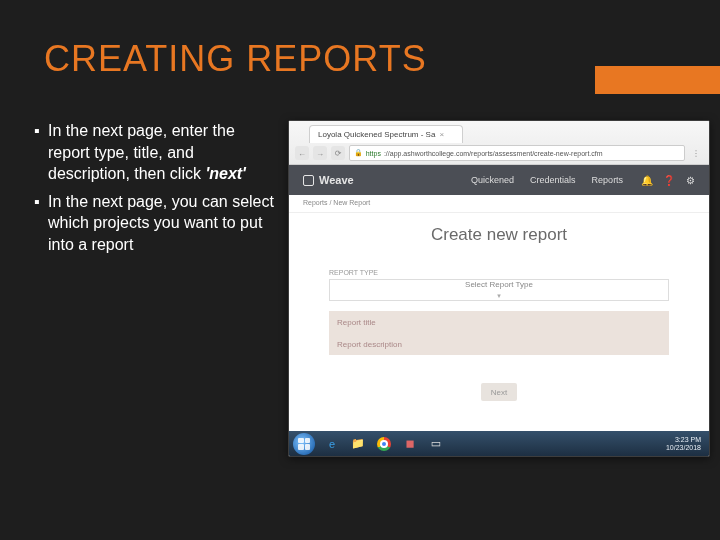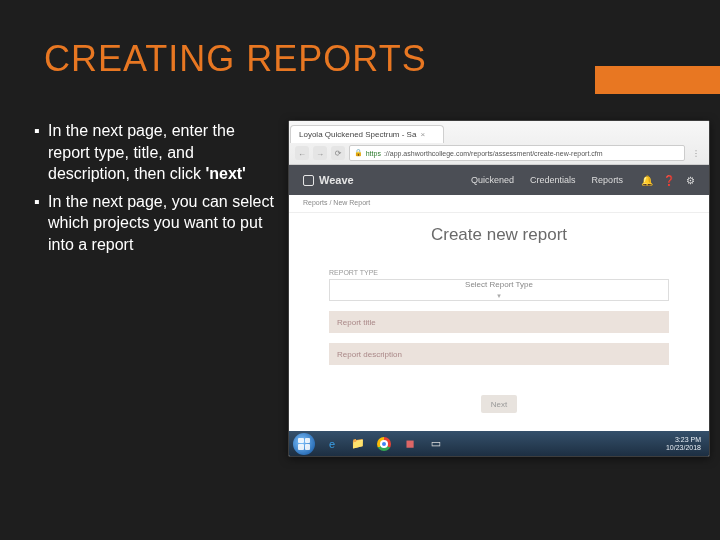--- a/index.html
+++ b/index.html
@@ -6,26 +6,26 @@
   html, body { width: 720px; height: 540px; background: #000; font-family: Arial, Helvetica, sans-serif; }
   .slide { position: relative; width: 720px; height: 540px; background: #1e1e1e; overflow: hidden; }
   .title-wrap { position: relative; padding: 38px 60px 10px 44px; }
   .title { color: #e87722; font-size: 36px; font-weight: 400; letter-spacing: 1px; }
   .accent-strip { position: absolute; right: 0; top: 66px; width: 125px; height: 28px; background: #e87722; }
   .body { display: flex; padding: 30px 8px 0 34px; gap: 14px; }
   .bullets { width: 240px; color: #fff; font-size: 16px; line-height: 1.35; }
   .bullets .item { display: flex; margin-bottom: 6px; }
   .bullets .marker { width: 14px; flex: 0 0 14px; }
   .bullets .text { flex: 1; }
-  .bold { font-weight: 700; }
+  .bold { font-weight: 700; font-style: italic; }
   .shot-wrap { flex: 1; position: relative; }
   .shot { width: 422px; height: 337px; background: #fff; border: 1px solid #3d3d3d; border-radius: 2px; box-shadow: 0 2px 8px rgba(0,0,0,.5); display: flex; flex-direction: column; overflow: hidden; }
   
   .chrome { height: 44px; background: linear-gradient(#f7f7f7,#ebebeb); border-bottom: 1px solid #cfcfcf; font-size: 8px; color: #666; display: flex; flex-direction: column; }
-  .tabs-row { height: 22px; display: flex; align-items: flex-end; padding-left: 1px; }
+  .tabs-row { height: 22px; display: flex; align-items: flex-end; padding-left: 20px; }
   .tab { height: 18px; padding: 0 18px 0 8px; background: #fff; border: 1px solid #cfcfcf; border-bottom: none; border-radius: 4px 4px 0 0; font-size: 8px; color: #444; display: flex; align-items: center; gap: 4px; }
   .tab .x { color: #999; }
   .addr-row { height: 22px; display: flex; align-items: center; gap: 4px; padding: 0 6px; }
   .nav-btn { width: 14px; height: 14px; border-radius: 3px; background: #e5e5e5; display: flex; align-items: center; justify-content: center; font-size: 8px; color: #888; }
   .addr { flex: 1; height: 16px; background: #fff; border: 1px solid #ccc; border-radius: 2px; font-size: 7px; color: #2a7a2a; display: flex; align-items: center; padding: 0 4px; gap: 3px; }
   .addr .lock { color: #2a7a2a; font-size: 7px; }
   .menu-dots { width: 14px; text-align: center; color: #888; }
   
   .appbar { height: 28px; background: #4b4e55; color: #e5e5e5; display: flex; align-items: center; padding: 15px 14px; font-size: 9px; }
   .brand { display: flex; align-items: center; gap: 5px; font-weight: 600; font-size: 11px; }
@@ -34,21 +34,21 @@
   .appbar .nav-link { margin: 0 8px; font-size: 9px; color: #ddd; }
   .appbar .ico { margin-left: 10px; font-size: 10px; color: #ddd; }
   
   .crumb { height: 18px; font-size: 7px; color: #888; padding: 4px 14px; border-bottom: 1px solid #eee; }
   
   .content { flex: 1; background: #fff; padding: 12px 40px 0 40px; }
   .h1 { font-size: 17px; color: #6a6a6a; text-align: center; font-weight: 400; margin-bottom: 24px; }
   .form-label { font-size: 7px; color: #999; margin-bottom: 3px; }
   .select { height: 22px; background: #fff; border: 1px solid #ddd; display: flex; align-items: center; justify-content: space-between; padding: 0 8px; font-size: 8px; color: #888; margin-bottom: 10px; flex-direction: column; }
   .select .caret { font-size: 7px; color: #aaa; }
-  .field { height: 22px; background: #ebe2dc; padding: 0 8px; display: flex; align-items: center; font-size: 8px; color: #a88; margin-bottom: 10px; }
+  .field { height: 22px; background: #ebe2dc; padding: 0 8px; display: flex; align-items: center; font-size: 8px; color: #a88; }
   .next-wrap { display: flex; justify-content: center; margin-top: 8px; }
   .next-btn { width: 36px; height: 18px; background: #e8e3de; color: #999; font-size: 8px; display: flex; align-items: center; justify-content: center; border-radius: 2px; margin-top: 20px; }
   
   .taskbar { height: 25px; background: linear-gradient(#35506b,#1d2f42); margin-top: auto; display: flex; align-items: center; padding: 0 4px; }
   .start { width: 22px; height: 22px; border-radius: 50%; background: radial-gradient(circle at 40% 40%, #7fc3ff, #0a4e9b); margin-right: 4px; display: grid; grid-template-columns: 1fr 1fr; grid-template-rows: 1fr 1fr; gap: 1px; padding: 5px; }
   .start span { background: rgba(255,255,255,.85); border-radius: 1px; }
   .tb-ico { width: 22px; height: 18px; margin: 0 2px; border-radius: 2px; display: flex; align-items: center; justify-content: center; font-size: 11px; }
   .tb-ie { color: #3aa0e8; }
   .tb-folder { color: #f3c04b; }
   .tb-chrome { background: conic-gradient(#ea4335 0 120deg,#34a853 120deg 240deg,#fbbc05 240deg 360deg); width:14px; height:14px; border-radius:50%; position: relative; }

